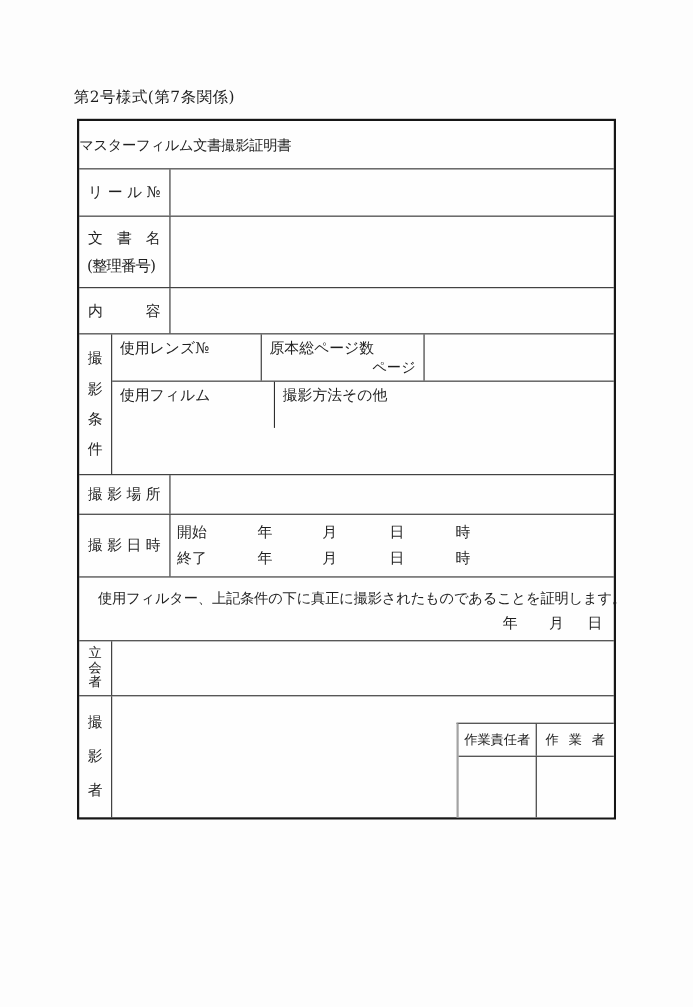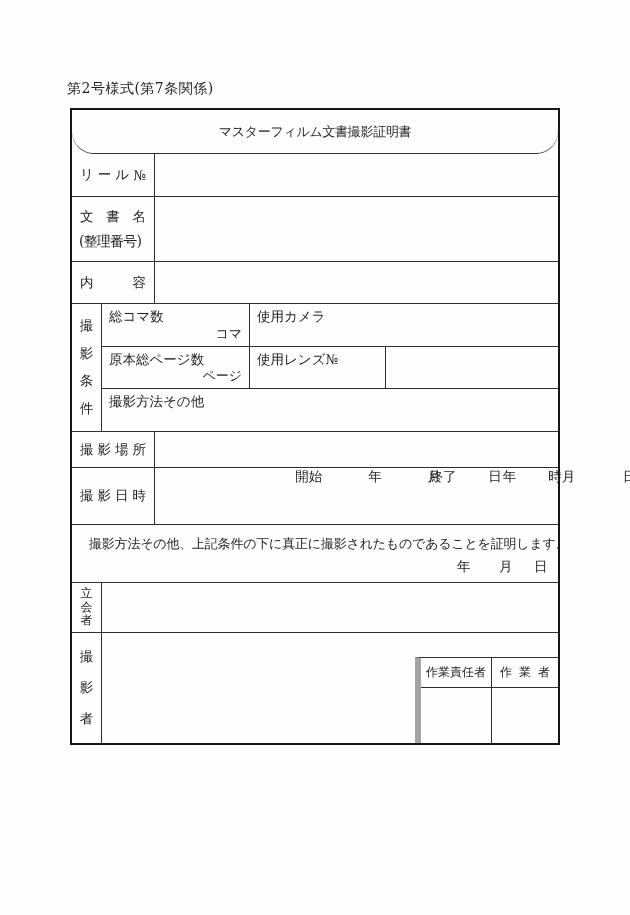--- a/index.html
+++ b/index.html
@@ -15,21 +15,21 @@
   .form-no { position:absolute; left:67px; top:80px; font-size:14px; letter-spacing:0.5px; }
 
   .tbl {
     position:absolute; left:70px; top:108px; width:490px; height:637px;
     border:2px solid #161616; background:#fefefe;
     display:flex; flex-direction:column; font-size:13.5px;
   }
   .row { display:flex; border-bottom:1px solid #2e2e2e; position:relative; }
   .row:last-child { border-bottom:none; }
 
-  .h-title { height:44px; align-items:center; justify-content:center;border-radius:22px; }
+  .h-title { height:44px; align-items:center; justify-content:flex-start; }
   .h-reel  { height:43px; }
   .h-doc   { height:65px; }
   .h-cont  { height:42px; }
   .h-cond  { height:128px; }
   .h-loc   { height:36px; }
   .h-dt    { height:57px; }
   .h-cert  { height:58px; display:block; }
   .h-wit   { height:50px; }
   .h-photo { flex:1; }
 
@@ -63,38 +63,38 @@
   .cond-grid { flex:1; display:flex; flex-direction:column; }
   .cond-row { display:flex; border-bottom:1px solid #2e2e2e; height:43px; }
   .cond-row:last-child { border-bottom:none; height:42px; }
   .cc { position:relative; padding:4px 7px; white-space:nowrap; }
   .c1 { width:148px; border-right:1px solid #2e2e2e; flex-shrink:0; }
   .c2 { width:136px; border-right:1px solid #2e2e2e; flex-shrink:0; }
   .c2w { flex:1; border-right:none; }
   .c3 { flex:1; }
   .unit { position:absolute; right:7px; bottom:3px; font-size:13px; }
 
-  .dt-cell { flex:1; display:flex; flex-direction:row; justify-content:space-evenly; }
+  .dt-cell { flex:1; display:flex; flex-direction:column; justify-content:space-evenly; }
   .dt-line { position:relative; height:18px; }
   .dt-line span { position:absolute; white-space:nowrap; }
   .dt-se   { left:6px; }
   .p-year  { left:79px; }
   .p-month { left:138px; }
   .p-day   { left:199px; }
   .p-hour  { left:259px; }
 
   .cert-text { padding:10px 0 0 17px; font-size:13px; letter-spacing:-0.2px; white-space:nowrap; }
   .cert-date span { position:absolute; top:33px; }
   .cd-year  { left:385px; }
   .cd-month { left:427px; }
   .cd-day   { left:462px; }
 
   .sub-tbl {
     position:absolute; right:0; bottom:0; width:143px; height:86px;
-    border-left:6px solid #a3a3a3; border-top:1px solid #2e2e2e;
+    border-left:2px solid #a3a3a3; border-top:1px solid #2e2e2e;
     display:flex; flex-direction:column; background:#fefefe;
   }
   .sub-hdr { height:30px; border-bottom:1px solid #2e2e2e; display:flex; }
   .sc1 { width:71px; border-right:1px solid #2e2e2e; flex-shrink:0;
          display:flex; align-items:center; justify-content:center; font-size:12px; }
   .sc2 { flex:1; display:flex; align-items:center; justify-content:space-between;
          padding:0 8px; font-size:12px; }
   .sub-body { flex:1; display:flex; }
   .sub-body .sc1 { height:100%; }
 </style>
@@ -143,34 +143,28 @@
 
     <div class="row h-cond">
       <div class="lbl-v pad">
         <span>撮</span>
         <span>影</span>
         <span>条</span>
         <span>件</span>
       </div>
       <div class="cond-grid">
         <div class="cond-row">
-          <div class="cc c1">
-            <span>総コマ数</span>
-            <span class="unit">コマ</span>
-          </div>
-          <div class="cc c2w">使用カメラ</div>
-        </div>
-        <div class="cond-row">
+          <div class="cc c2">使用レンズ№</div>
           <div class="cc c1">
             <span>原本総ページ数</span>
             <span class="unit">ページ</span>
           </div>
-          <div class="cc c2">使用レンズ№</div>
         </div>
         <div class="cond-row">
+          <div class="cc c1">使用フィルム</div>
           <div class="cc c3">撮影方法その他</div>
         </div>
       </div>
     </div>
 
     <div class="row h-loc">
       <div class="lbl">
         <span>撮</span>
         <span>影</span>
         <span>場</span>
@@ -198,21 +192,21 @@
           <span class="dt-se">終了</span>
           <span class="p-year">年</span>
           <span class="p-month">月</span>
           <span class="p-day">日</span>
           <span class="p-hour">時</span>
         </div>
       </div>
     </div>
 
     <div class="row h-cert">
-      <div class="cert-text">撮影方法その他、上記条件の下に真正に撮影されたものであることを証明します。</div>
+      <div class="cert-text">使用フィルター、上記条件の下に真正に撮影されたものであることを証明します。</div>
       <div class="cert-date">
         <span class="cd-year">年</span>
         <span class="cd-month">月</span>
         <span class="cd-day">日</span>
       </div>
     </div>
 
     <div class="row h-wit">
       <div class="lbl-wit">
         <span>立</span>

